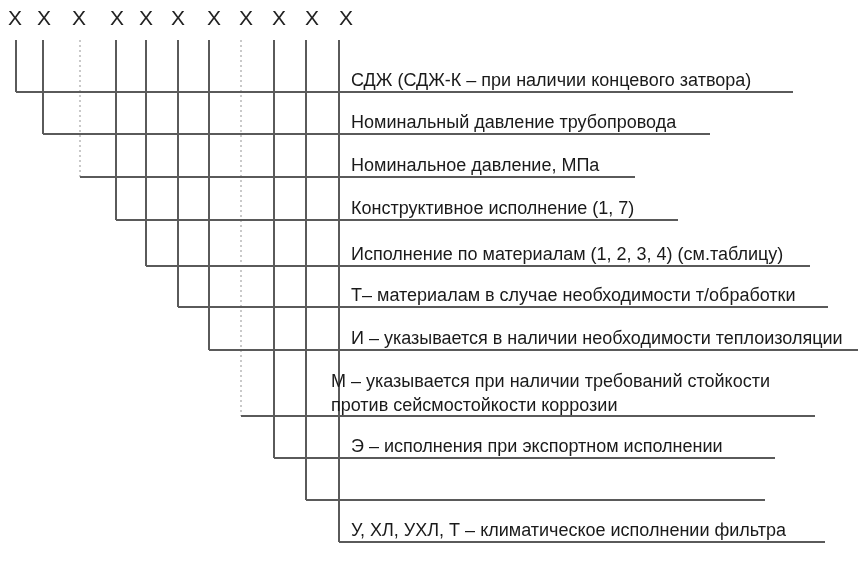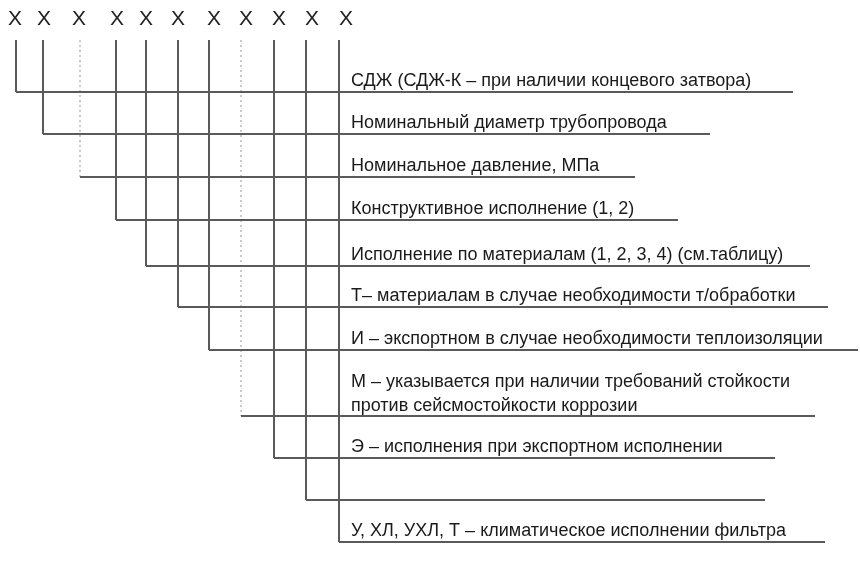--- a/index.html
+++ b/index.html
@@ -35,21 +35,21 @@
   .row-label {
     position: absolute;
     left: 351px;
     font-size: 18px;
     line-height: 23px;
     color: #1a1a1a;
     white-space: nowrap;
   }
   .row-label-multiline {
     position: absolute;
-    left: 351px;
+    left: 331px;
     font-size: 18px;
     line-height: 24px;
     color: #1a1a1a;
     white-space: nowrap;
   }
   .conn {
     stroke: #5a5a5a;
     stroke-width: 2;
   }
   .conn-light {
@@ -96,26 +96,26 @@
   <span class="code-x" style="left:117px">X</span>
   <span class="code-x" style="left:146px">X</span>
   <span class="code-x" style="left:178px">X</span>
   <span class="code-x" style="left:214px">X</span>
   <span class="code-x" style="left:246px">X</span>
   <span class="code-x" style="left:279px">X</span>
   <span class="code-x" style="left:312px">X</span>
   <span class="code-x" style="left:346px">X</span>
 
   <div class="row-label" style="top:69px">СДЖ (СДЖ-К – при наличии концевого затвора)</div>
-  <div class="row-label" style="top:111px">Номинальный диаметр трубопровода</div>
+  <div class="row-label" style="top:111px">Номинальный давление трубопровода</div>
   <div class="row-label" style="top:154px">Номинальное давление, МПа</div>
-  <div class="row-label" style="top:197px">Конструктивное исполнение (1, 2)</div>
+  <div class="row-label" style="top:197px">Конструктивное исполнение (1, 7)</div>
   <div class="row-label" style="top:243px">Исполнение по материалам (1, 2, 3, 4) (см.таблицу)</div>
   <div class="row-label" style="top:284px">Т– материалам в случае необходимости т/обработки</div>
-  <div class="row-label" style="top:327px">И – экспортном в случае необходимости теплоизоляции</div>
+  <div class="row-label" style="top:327px">И – указывается в наличии необходимости теплоизоляции</div>
   <div class="row-label-multiline" style="top:369px">
     <div>М – указывается при наличии требований стойкости</div>
     <div>против сейсмостойкости коррозии</div>
   </div>
   <div class="row-label" style="top:435px">Э – исполнения при экспортном исполнении</div>
   <div class="row-label" style="top:519px">У, ХЛ, УХЛ, Т – климатическое исполнении фильтра</div>
 
 </div>
 
 </body></html>

